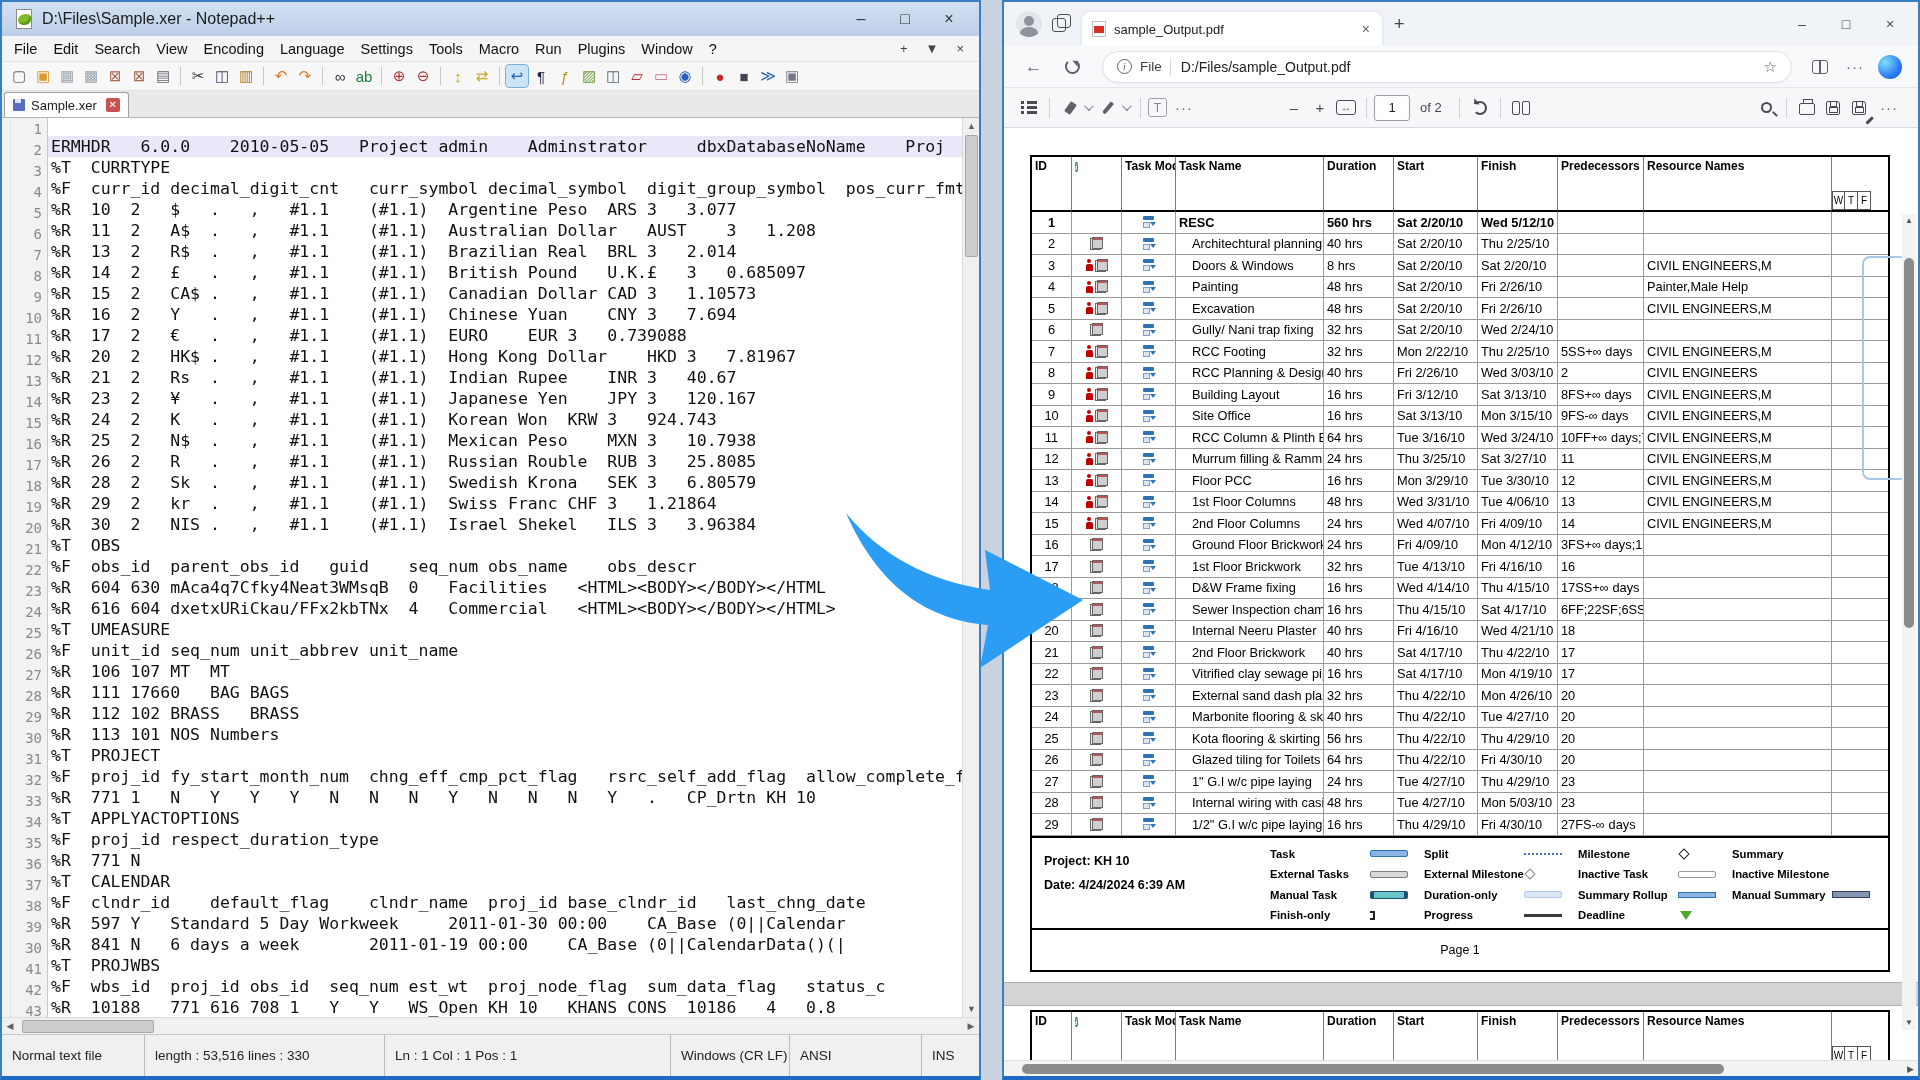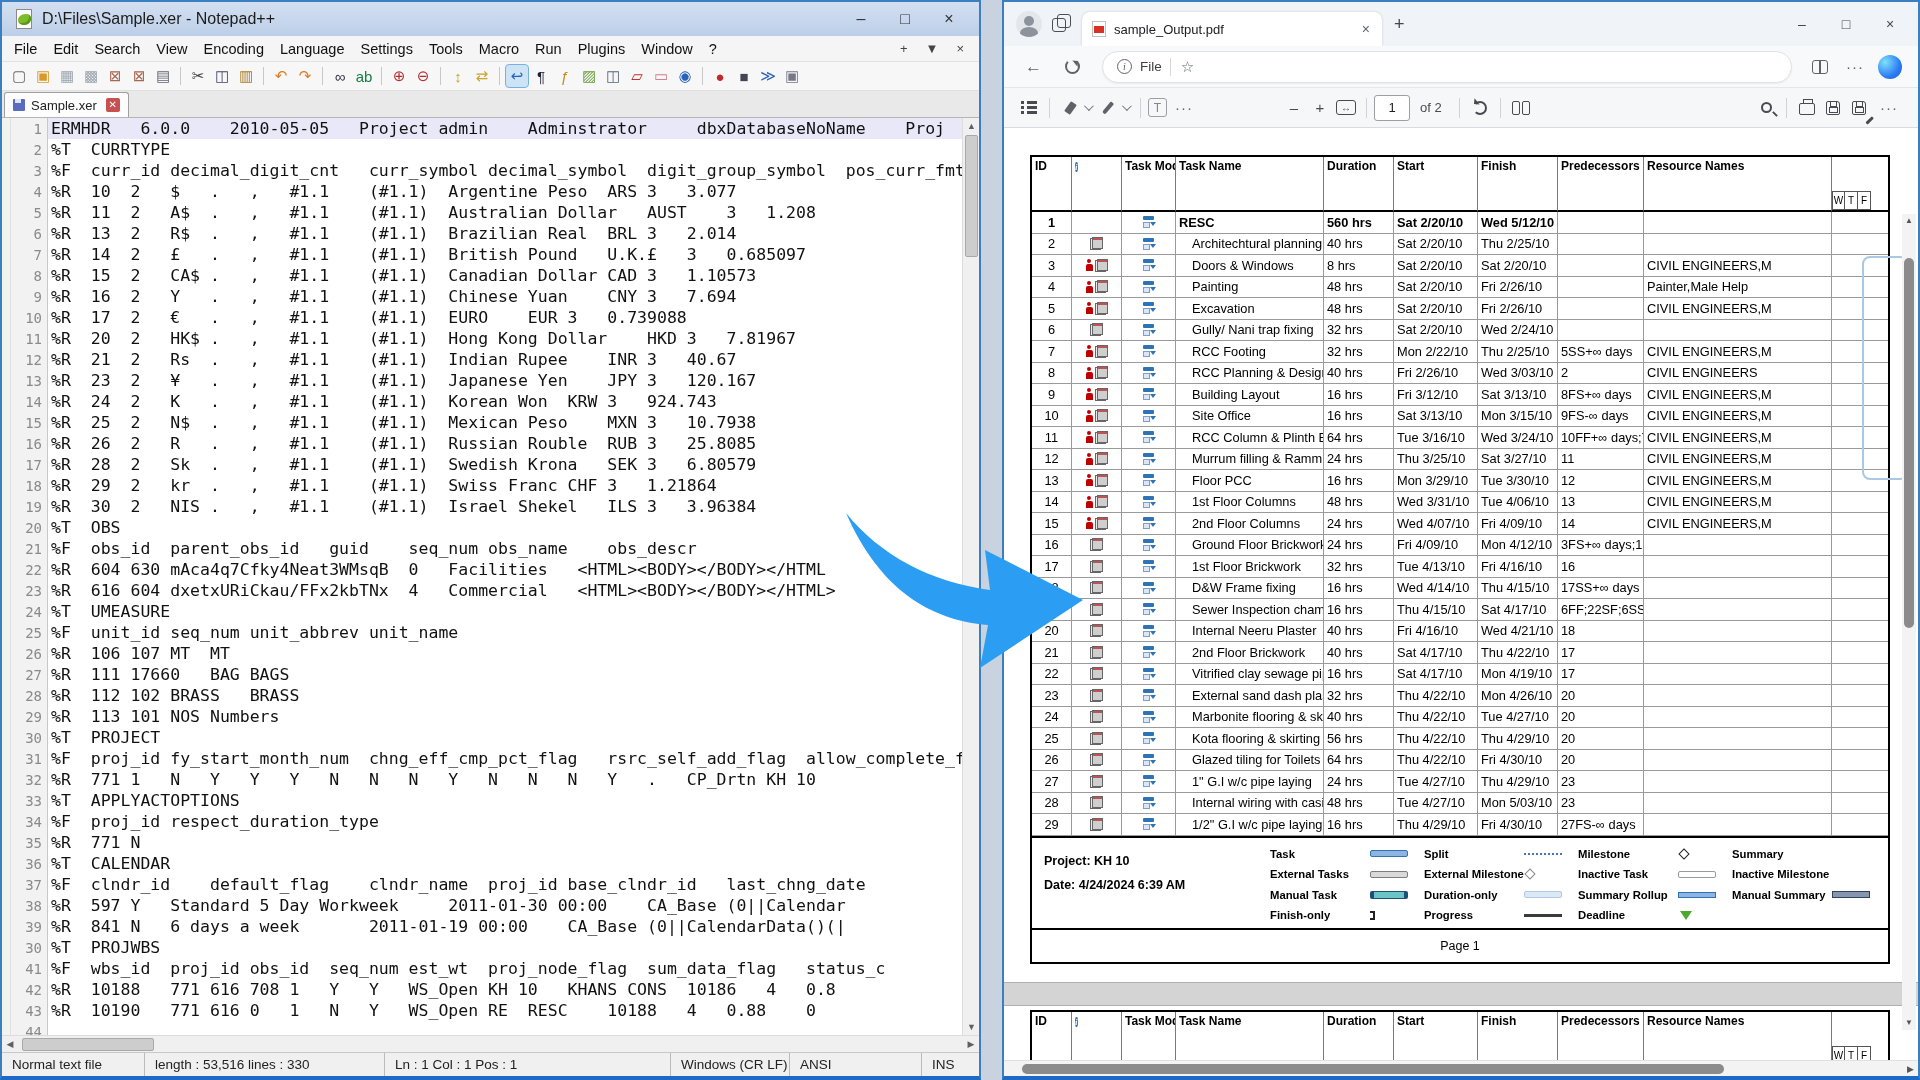--- a/index.html
+++ b/index.html
@@ -28,30 +28,30 @@
   .npp-tabbar { height:27px; background:#e9e9e9; display:flex; align-items:flex-end; padding-left:2px; flex:none; border-bottom:1px solid #b5b5b5; }
   .npp-tab { height:25px; background:#fdfdfd; border:1px solid #9f9f9f; border-bottom:none; border-radius:3px 3px 0 0; display:flex; align-items:center; padding:0 8px; }
   .tab-floppy { width:12px; height:12px; background:#5a6cc0; border-radius:1px; position:relative; margin-right:6px; }
   .tab-floppy::before { content:""; position:absolute; left:2px; top:0; width:6px; height:4px; background:#dfe6ff; }
   .npp-tab-label { font-size:13px; color:#222; }
   .tab-close { margin-left:9px; width:14px; height:14px; background:#c75050; color:#fff; font-size:10px; line-height:14px; text-align:center; border-radius:2px; }
   .npp-main { flex:1; display:flex; overflow:hidden; }
   .npp-bookmark-margin { width:9px; background:#f1f5f0; border-right:1px solid #e0e0e0; flex:none; }
   .npp-gutter { width:37px; background:#f2f2f2; border-right:1px solid #c8c8c8; flex:none; text-align:right; padding:1px 5px 0 0; }
   .gut-num { font-family:"DejaVu Sans Mono", monospace; font-size:14px; color:#8a8a8a; height:21px; line-height:21px; }
-  .npp-code { flex:1; background:#fff; overflow:hidden; padding-top:0; cursor:text; }
+  .npp-code { flex:1; background:#fff; overflow:hidden; padding-top:0; cursor:text;margin-top:18px; }
   .code-line { font-family:"DejaVu Sans Mono", monospace; font-size:16.5px; color:#111; height:21px; line-height:21px; white-space:pre; overflow:hidden; padding-left:3px; }
   .code-line.cur { background:#e8e8f8; }
   .npp-vscroll { width:17px; background:#f0f0f0; border-left:1px solid #dcdcdc; flex:none; position:relative; }
   .scroll-arrow { position:absolute; left:0; width:17px; height:16px; color:#606060; font-size:9px; text-align:center; line-height:16px; }
   .npp-vthumb { position:absolute; left:2px; top:17px; width:13px; height:122px; background:#cdcdcd; border:1px solid #a8a8a8; border-radius:2px; }
   .npp-hscroll { height:17px; background:#f0f0f0; border-top:1px solid #dcdcdc; flex:none; position:relative; }
   .npp-hthumb { position:absolute; left:20px; top:2px; width:132px; height:13px; background:#cdcdcd; border:1px solid #a8a8a8; border-radius:2px; }
   .h-arrow { position:absolute; top:0; width:16px; height:17px; color:#606060; font-size:9px; text-align:center; line-height:17px; }
-  .npp-statusbar { height:24px; background:#f0f0f0; border-top:1px solid #c8c8c8; display:flex; align-items:stretch; flex:none; }
+  .npp-statusbar { height:42px; background:#f0f0f0; border-top:1px solid #c8c8c8; display:flex; align-items:stretch; flex:none; }
   .status-seg { font-size:13.5px; color:#222; display:flex; align-items:center; padding-left:10px; border-right:1px solid #bbb; overflow:hidden; white-space:nowrap; }
 
   
   .edge-window { position:absolute; left:1002px; top:0; width:918px; height:1080px;
     display:flex; flex-direction:column; background:#fff;
     border:2px solid #3c7fc0; border-bottom:4px solid #1e69c8; }
   .edge-tabstrip { height:44px; background:#f0f3f8; display:flex; align-items:center; padding:0 6px; flex:none; }
   .edge-avatar { width:26px; height:26px; border-radius:50%; background:#e3e6ea; position:relative; margin:0 6px; overflow:hidden; }
   .edge-avatar::before { content:""; position:absolute; left:8px; top:5px; width:10px; height:10px; border-radius:50%; background:#8d939c; }
   .edge-avatar::after { content:""; position:absolute; left:4px; top:16px; width:18px; height:12px; border-radius:50% 50% 0 0; background:#8d939c; }
@@ -149,21 +149,21 @@
   .sym-diamond-gray { width:8px; height:8px; border:1px solid #888; transform:rotate(45deg); background:#fff; margin-left:2px; }
   .sym-bar-gray { width:38px; height:7px; background:#d9d9d9; border:1px solid #7f7f7f; border-radius:2px; }
   .sym-bar-white { width:38px; height:7px; background:#fff; border:1px solid #9a9a9a; border-radius:2px; }
   .sym-bar-teal { width:38px; height:8px; background:#6cc5c5; border:1px solid #1f4e79; border-left:4px solid #1f4e79; border-right:4px solid #1f4e79; border-radius:2px; }
   .sym-bar-lightblue { width:38px; height:7px; background:#dbe9f6; border:1px solid #b4c7e7; border-radius:2px; }
   .sym-bar-rollup { width:38px; height:6px; background:#8eb4e3; border:1px solid #2e74b5; }
   .sym-bar-slate { width:38px; height:7px; background:#8496b0; border:1px solid #33415c; }
   .sym-finish { width:5px; height:9px; border:2px solid #222; border-left:none; }
   .sym-progress { width:38px; height:3px; background:#3b3b3b; }
   .sym-deadline { width:0; height:0; border-left:6px solid transparent; border-right:6px solid transparent; border-top:9px solid #4ea72e; margin-left:2px; }
-  .page-label-row { border-top:2px solid #000; height:34px; display:flex; align-items:center; justify-content:center; font-size:12.5px; color:#000; }
+  .page-label-row { border-top:2px solid #000; height:42px; display:flex; align-items:center; justify-content:center; font-size:12.5px; color:#000; }
 
   .page2-frame { position:absolute; left:26px; top:882px; width:860px; border:2px solid #000; background:#fff; }
   .gantt-rect { position:absolute; left:858px; top:128px; width:46px; height:224px; border:2px solid #a9c7e7; border-radius:8px; background:transparent; }
 
   .edge-vscroll { position:absolute; right:2px; top:86px; bottom:30px; width:14px; background:#f3f3f3; z-index:5; }
   .edge-vthumb { position:absolute; left:2px; top:44px; width:10px; height:370px; background:#8b8b8b; border-radius:5px; }
   .edge-varrow { position:absolute; left:0; width:14px; height:14px; color:#555; font-size:8px; text-align:center; line-height:14px; }
   .edge-hscroll { height:16px; background:#f3f3f3; flex:none; position:relative; border-top:1px solid #e0e0e0; }
   .edge-hthumb { position:absolute; left:18px; top:3px; width:702px; height:10px; background:#8b8b8b; border-radius:5px; }
   .edge-harrow { position:absolute; right:4px; top:0; color:#555; font-size:9px; line-height:16px; }
@@ -381,20 +381,21 @@
         <span class="win-btn">×</span>
       </span>
   </div>
   <div class="edge-addrbar">
     <span class="nav-icon">←</span>
     <span class="refresh-icon"></span>
     <div class="addr-pill">
       <span class="info-circ">i</span>
       <span class="addr-scheme">File</span>
       <span class="addr-div"></span>
+      <span class="addr-url">D:/Files/sample_Output.pdf</span>
       <span class="star-icon">☆</span>
     </div>
     <span class="splitscreen-icon"></span>
     <span class="dots-icon">···</span>
     <span class="copilot-icon"></span>
   </div>
   <div class="edge-pdfbar">
     <span class="pdf-icon">
         <span class="toc-icon"></span>
       </span>

